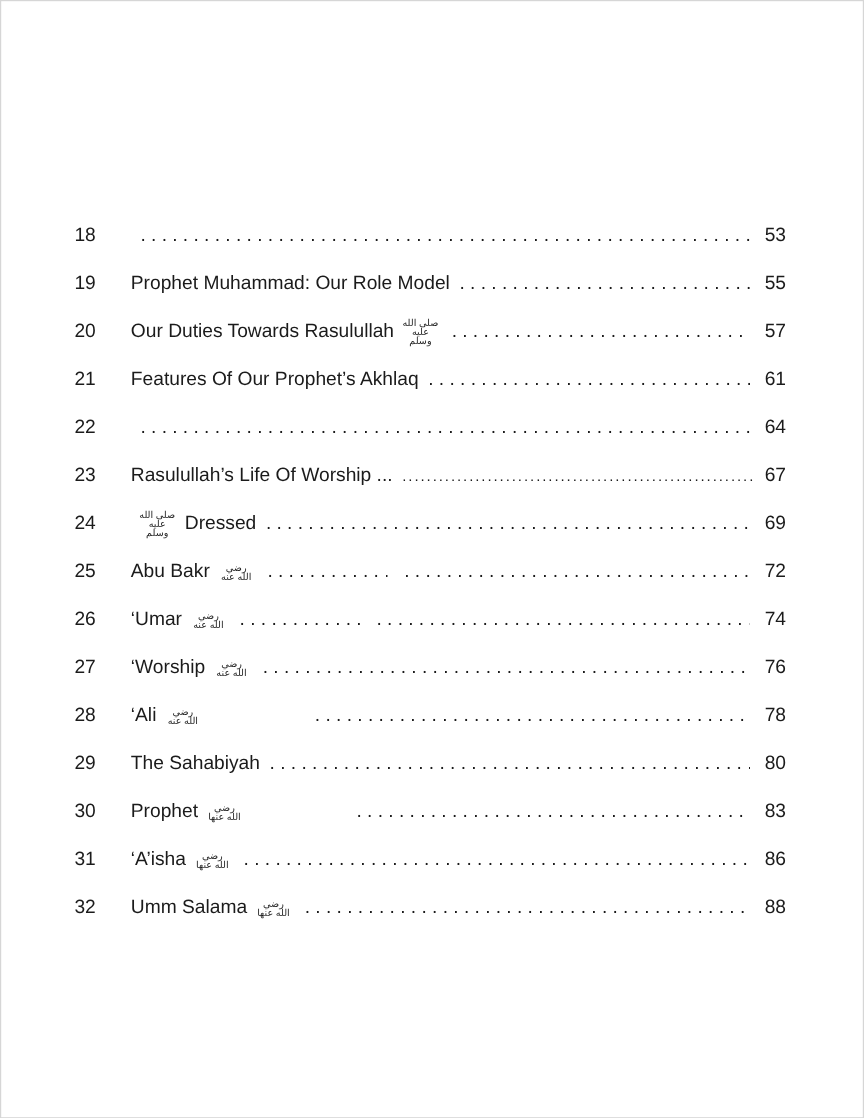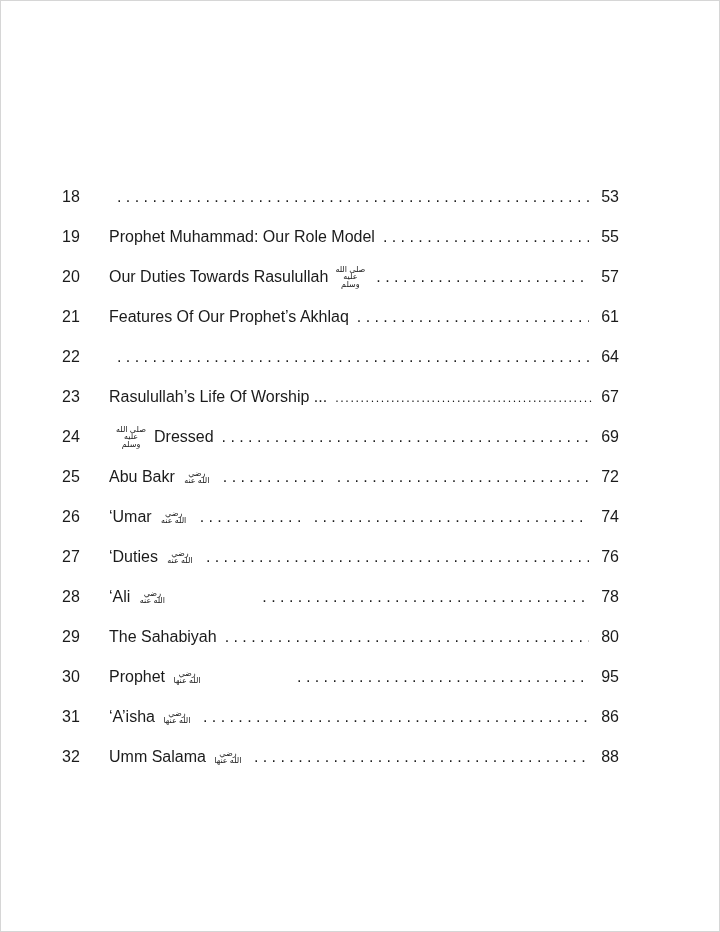--- a/index.html
+++ b/index.html
@@ -7,21 +7,21 @@
     padding: 0;
     background: #ffffff;
   }
   .page {
     position: relative;
     width: 720px;
     height: 932px;
     box-sizing: border-box;
     background: #ffffff;
     border: 1px solid #d6d6d6;
-    padding: 176px 100px 0 61px;
+    padding: 176px 64px 0 61px;
     font-family: "Liberation Sans", "DejaVu Sans", sans-serif;
     color: #1b1b1b;
     overflow: hidden;
   }
   .toc-list { width: 100%; }
   .row {
     display: flex;
     align-items: baseline;
     height: 40px;
     line-height: 40px;
@@ -180,21 +180,21 @@
 
       <span class="dots seg1">................................................................................................................................................................</span>
       <span class="split-gap"></span>
       <span class="dots seg2">................................................................................................................................................................</span>
     </span>
     <span class="pageno">74</span>
   </div>
 
   <div class="row leader-normal">
     <span class="num">27</span>
-    <span class="title">‘Duties</span>
+    <span class="title">‘Worship</span>
     <span class="honorific">رضي الله عنه</span>
 
     <span class="leader">
 
       <span class="dots seg2">................................................................................................................................................................</span>
     </span>
     <span class="pageno">76</span>
   </div>
 
   <div class="row leader-indent">
@@ -224,21 +224,21 @@
   <div class="row leader-indent">
     <span class="num">30</span>
     <span class="title">Prophet</span>
     <span class="honorific">رضي الله عنها</span>
 
     <span class="leader">
       <span class="indent-gap"></span>
 
       <span class="dots seg2">................................................................................................................................................................</span>
     </span>
-    <span class="pageno">95</span>
+    <span class="pageno">83</span>
   </div>
 
   <div class="row leader-normal">
     <span class="num">31</span>
     <span class="title">‘A’isha</span>
     <span class="honorific">رضي الله عنها</span>
 
     <span class="leader">
 
       <span class="dots seg2">................................................................................................................................................................</span>

